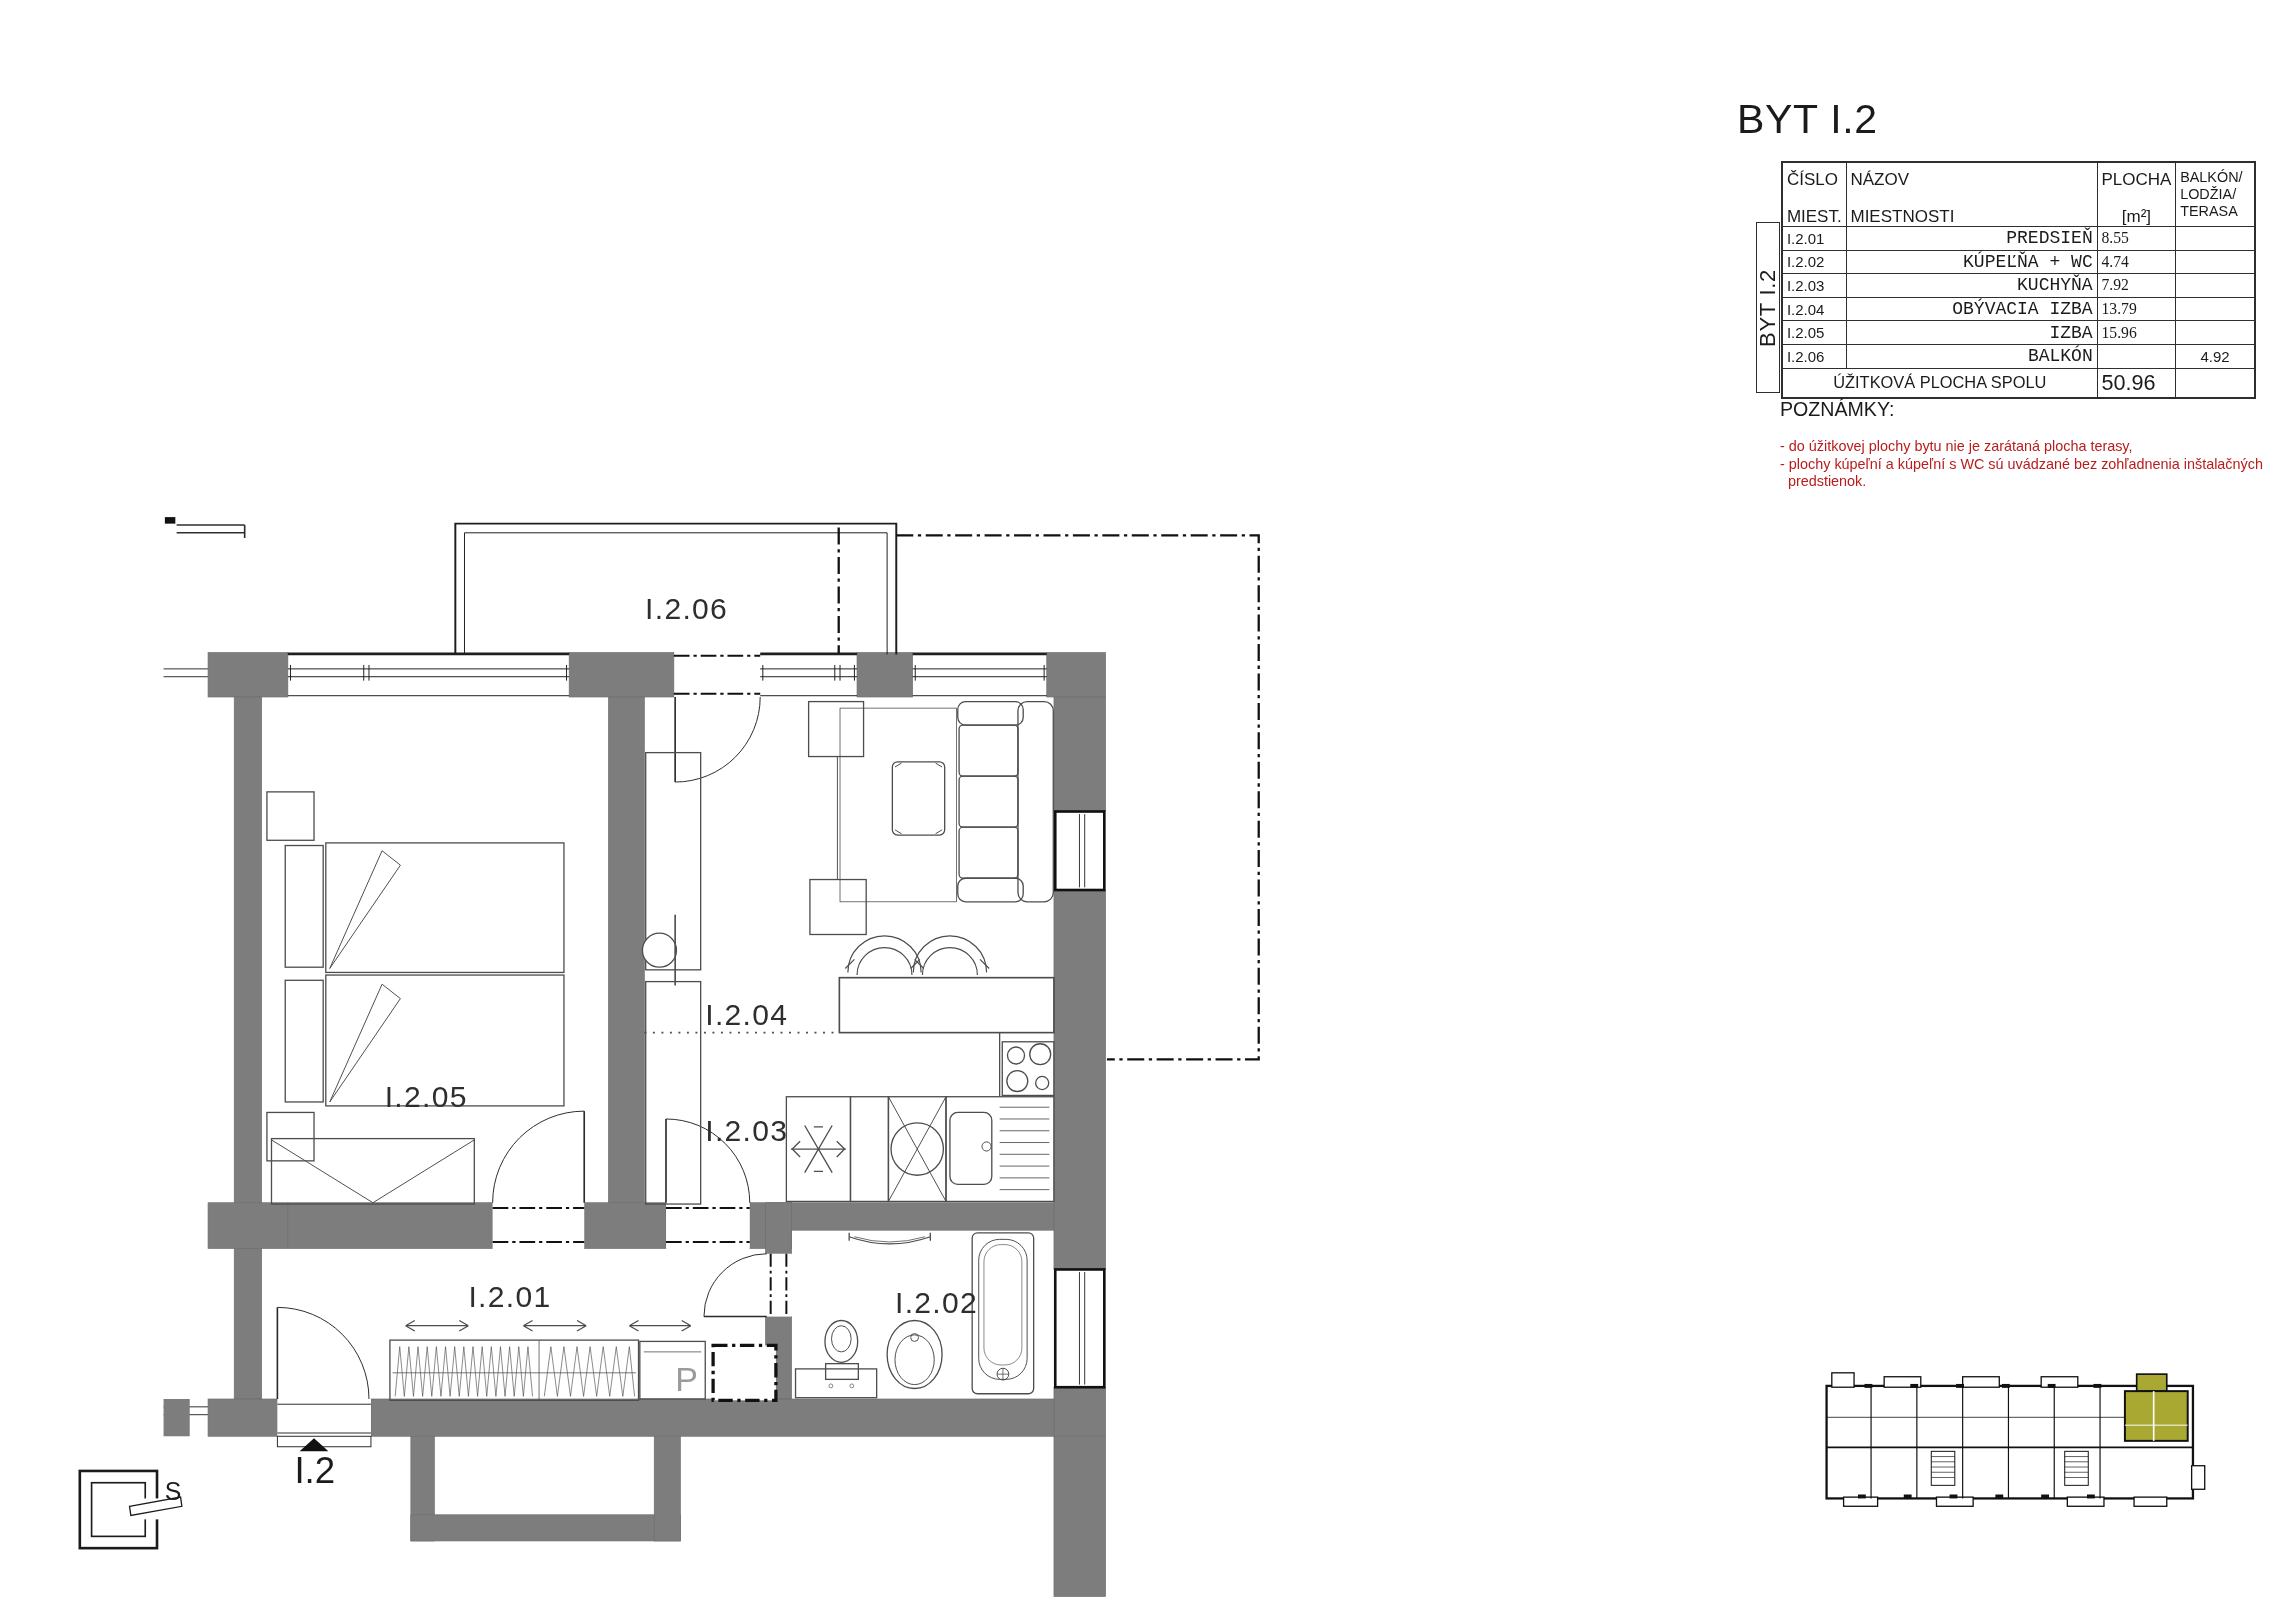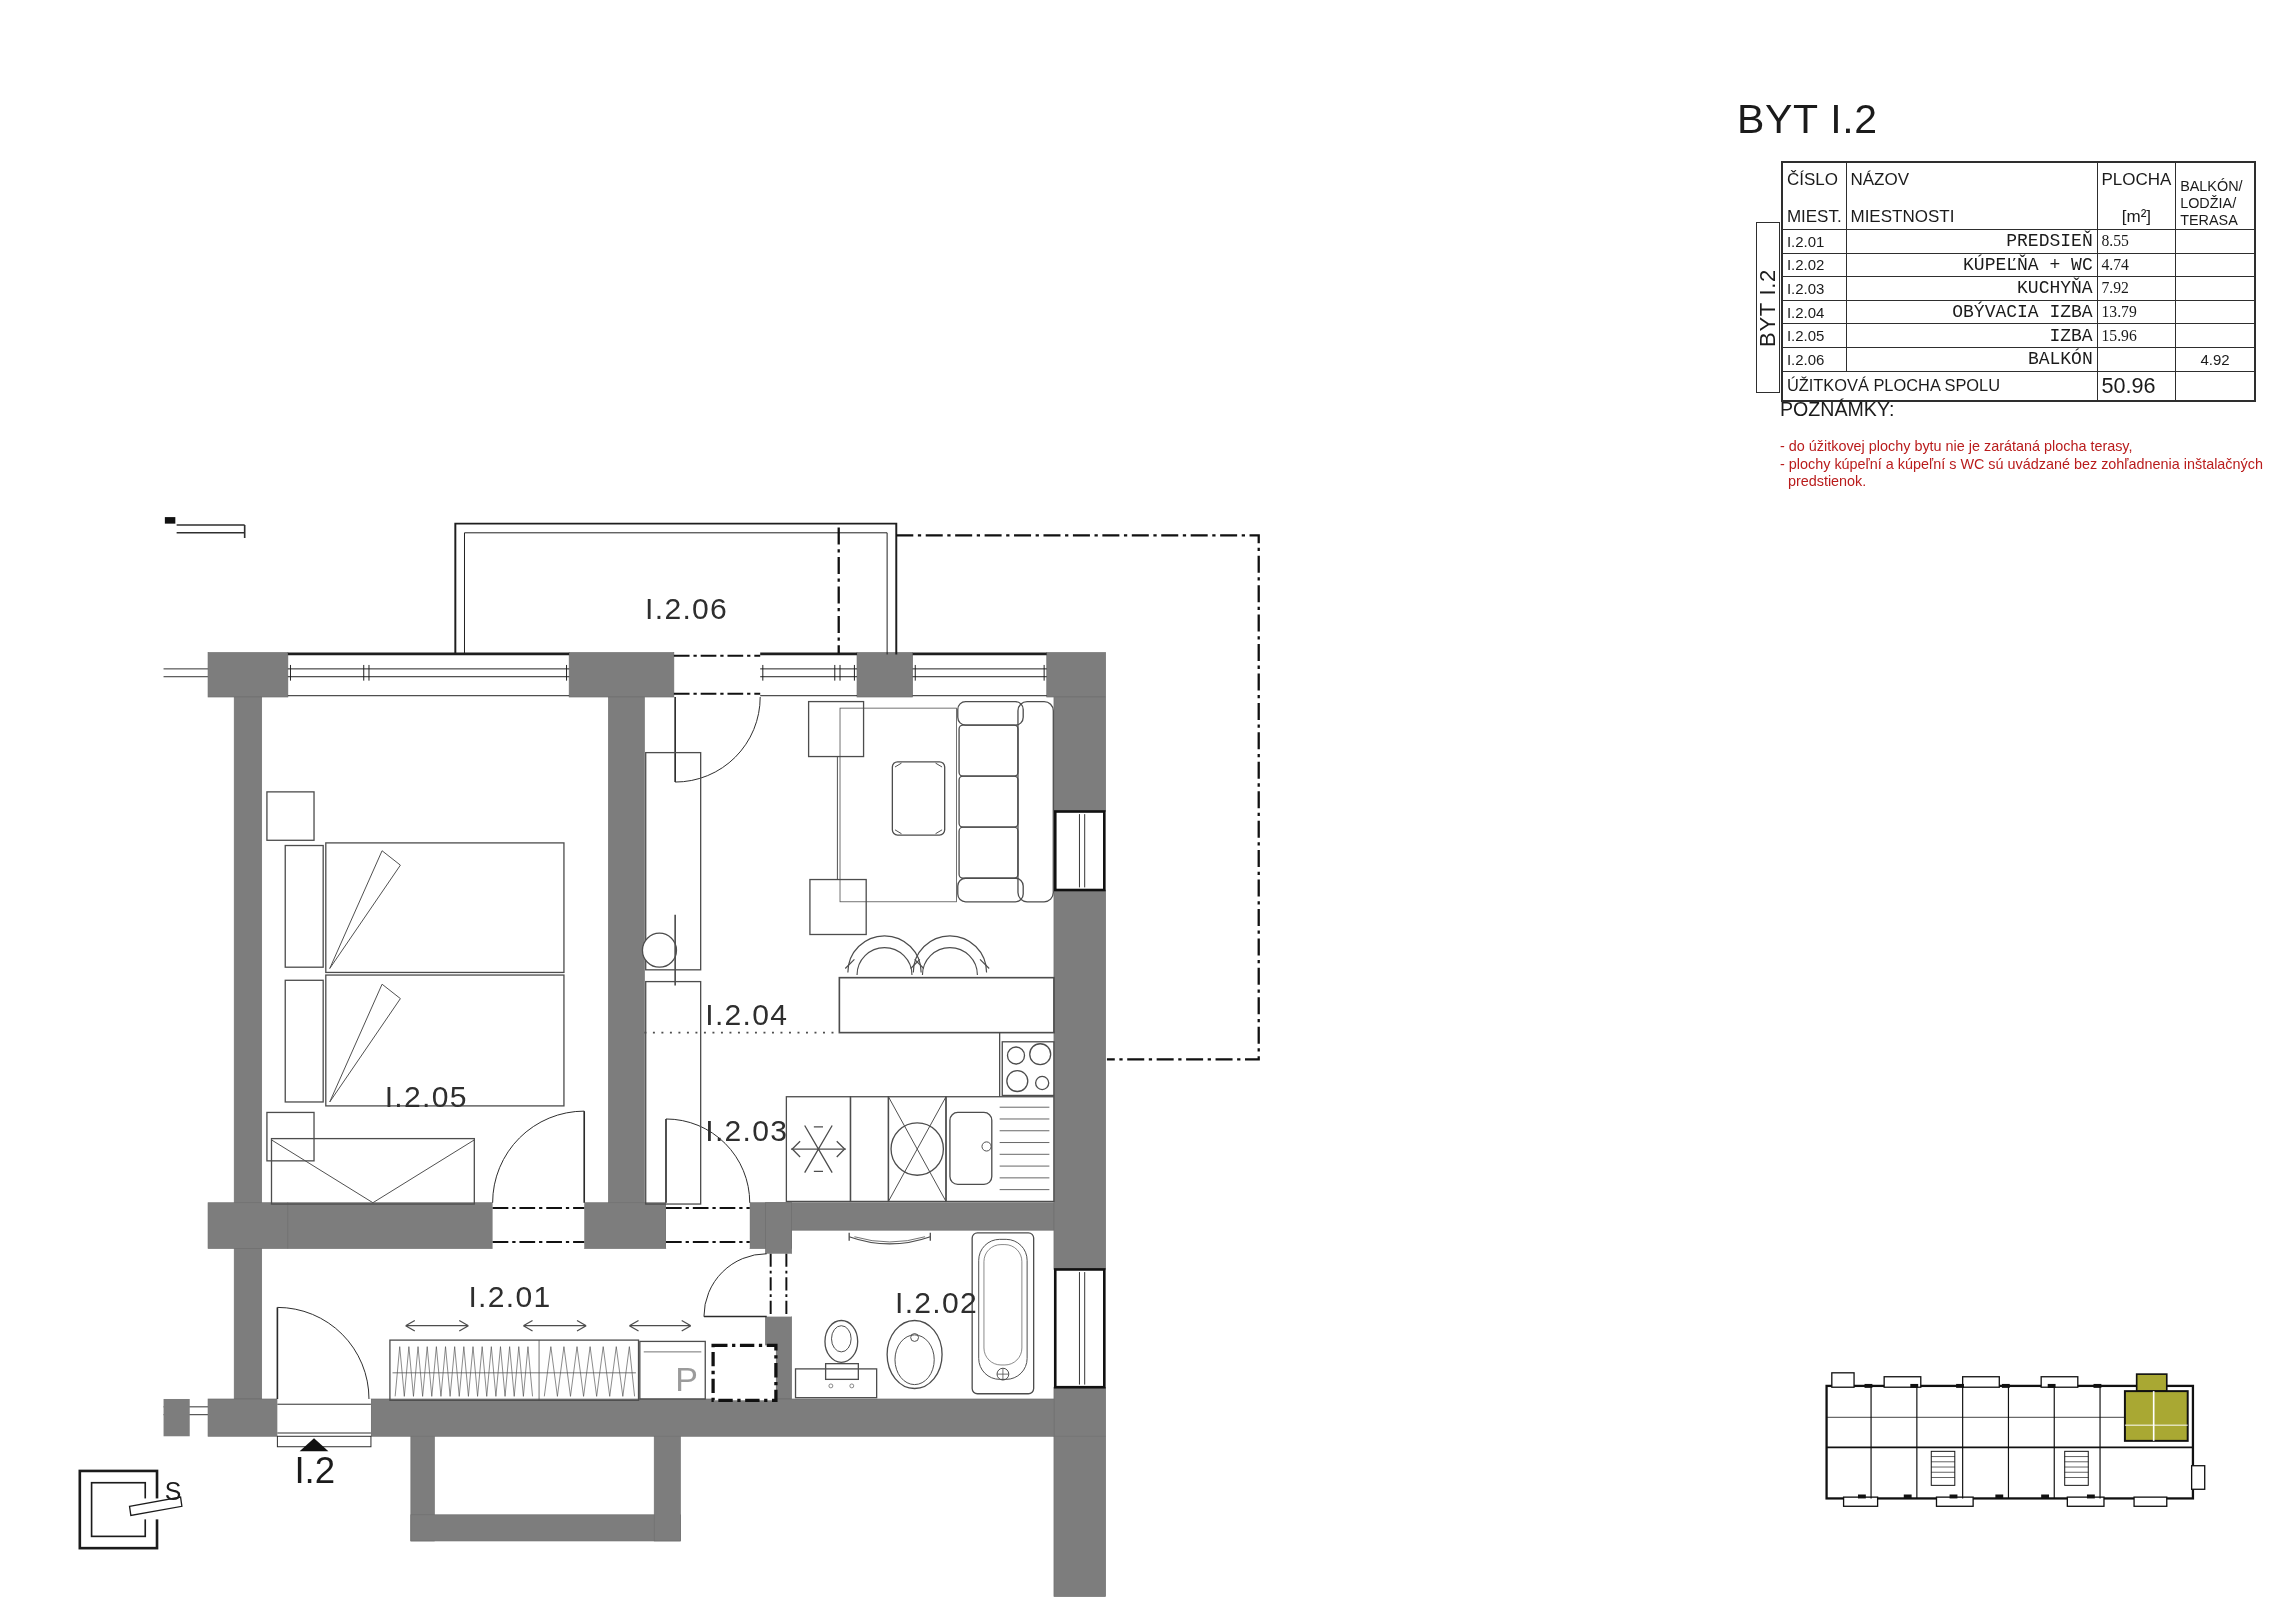--- a/index.html
+++ b/index.html
@@ -15,21 +15,21 @@
   table.areas{border-collapse:collapse;table-layout:fixed;border:2px solid #2e2e2e;}
   table.areas th,table.areas td{border:1.3px solid #2e2e2e;padding:0 3.9px;vertical-align:middle;}
   table.areas th{font-weight:normal;text-align:left;vertical-align:top;}
   .h-flex{display:flex;flex-direction:column;justify-content:space-between;height:55px;padding-top:8px;}
   .hdr{font-size:17px;line-height:1.05;}
   .hdr-sm{font-size:14.4px;line-height:1.18;}
   td.c-num{font-size:15px;text-align:left;padding-left:5.2px;}
   td.c-name{font-size:18px;text-align:right;padding-left:6.5px;font-family:Liberation Mono, monospace;}
   td.c-area{font-size:15.7px;text-align:left;font-family:Liberation Serif, serif;}
   td.c-balc{font-size:15px;text-align:center;}
-  td.total-label{font-size:16.4px;text-align:left;padding-right:9.2px;}
+  td.total-label{font-size:16.4px;text-align:center;padding-right:9.2px;}
   td.total-value{font-size:21.6px;}
   .side-box{left:1756px;top:222px;width:24px;height:171px;border:1.3px solid #2e2e2e;
     display:flex;align-items:center;justify-content:center;box-sizing:border-box;}
   .side-box span{writing-mode:vertical-rl;transform:rotate(180deg);font-size:22px;letter-spacing:0.7px;white-space:nowrap;}
   
   .notes{left:1780px;top:398px;width:510px;}
   .notes-title{font-size:19.6px;margin-bottom:17px;}
   .note-line{font-size:14.4px;line-height:17.7px;color:#b91c1c;}
   .note-indent{padding-left:7.9px;}
   
@@ -358,21 +358,21 @@
           <span class="hdr">MIESTNOSTI</span>
         </div>
       </th>
       <th style="text-align:center">
         <div class="h-flex" style="align-items:center">
           <span class="hdr">PLOCHA</span>
           <span class="hdr">[m²]</span>
         </div>
       </th>
       <th>
-        <div style="padding-top:15px">
+        <div style="padding-top:6px">
           <div class="hdr-sm">BALKÓN/</div>
           <div class="hdr-sm">LODŽIA/</div>
           <div class="hdr-sm">TERASA</div>
         </div>
       </th>
     </tr>
     <tr style="height:23.6px">
       <td class="c-num">I.2.01</td>
       <td class="c-name">PREDSIEŇ</td>
       <td class="c-area">8.55</td>

